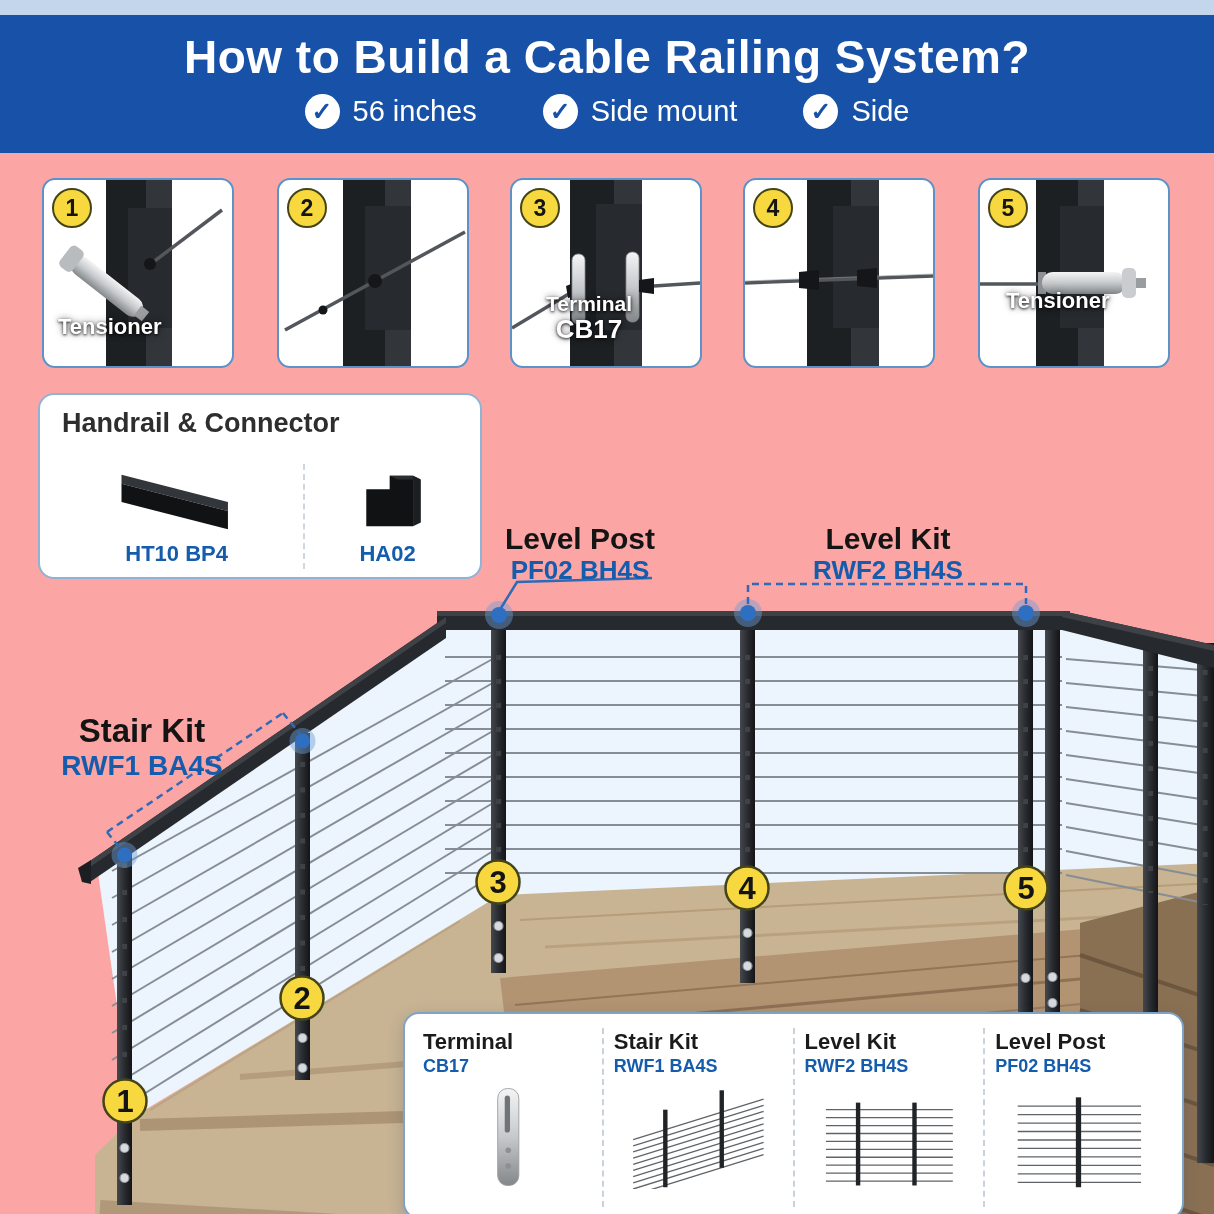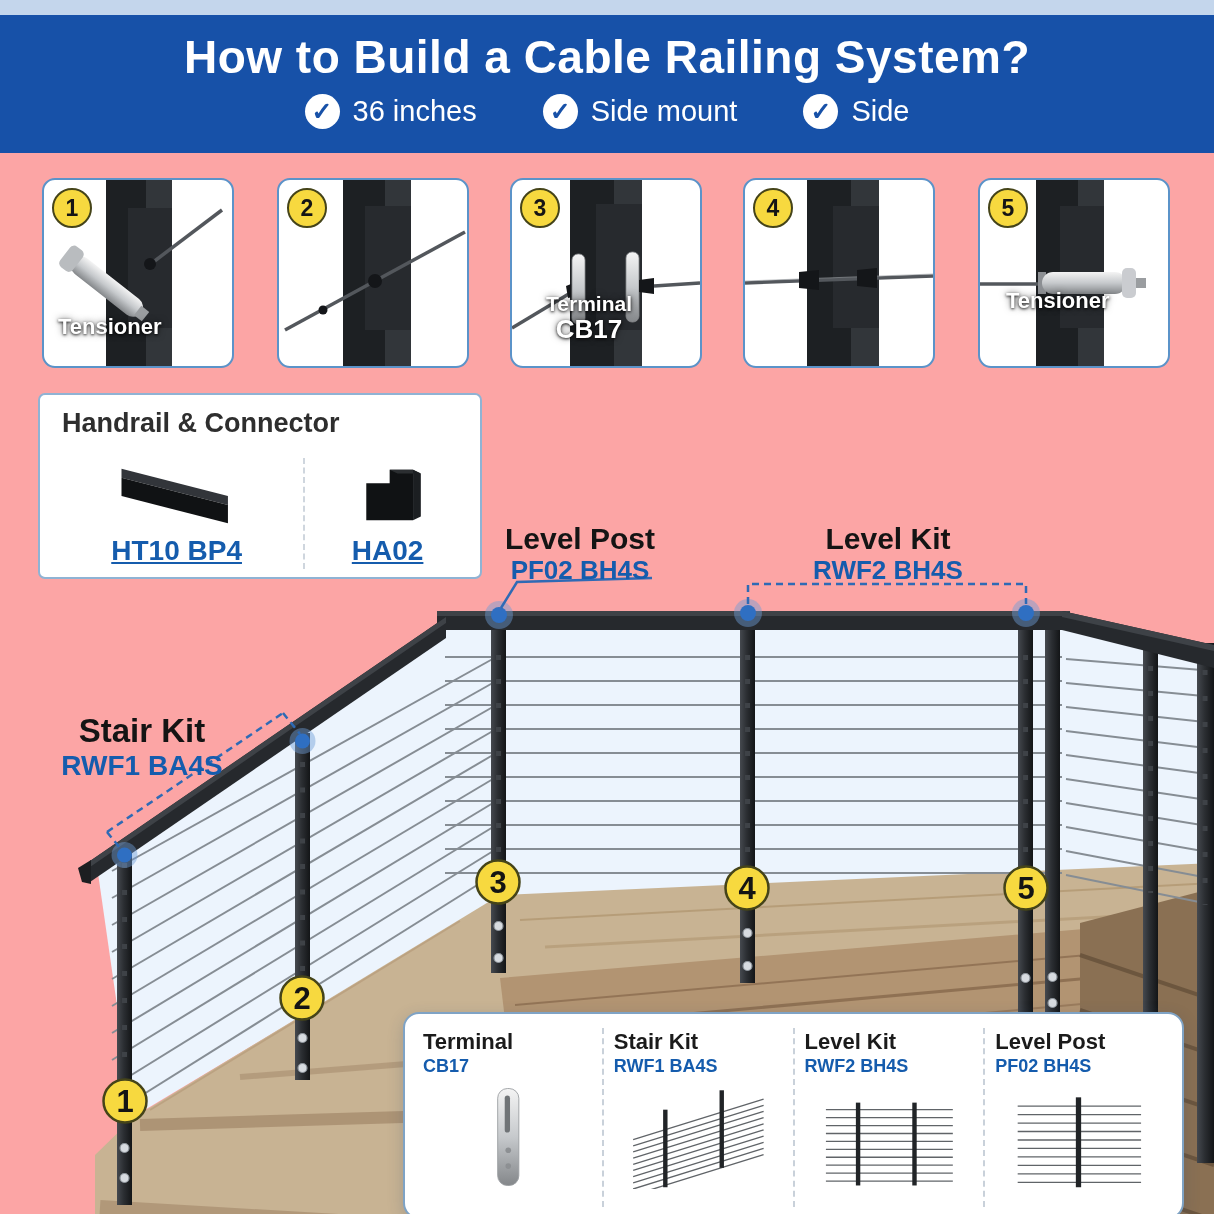--- a/index.html
+++ b/index.html
@@ -20,28 +20,28 @@
          border:2px solid #454419;display:flex;align-items:center;justify-content:center;
          font-size:23px;font-weight:800;color:#151515;z-index:3;}
   .card-lbl{position:absolute;color:#fff;font-weight:700;z-index:2;
             text-shadow:0 1px 3px rgba(0,0,0,.85),0 0 7px rgba(0,0,0,.55);}
   .lbl-1{left:14px;bottom:26px;font-size:22px;}
   .lbl-3{left:0;right:34px;bottom:22px;text-align:center;font-size:21px;line-height:1.1;}
   .lbl-3 .code{font-size:26px;font-weight:800;}
   .lbl-5{left:26px;bottom:52px;font-size:22px;}
   
   .hrbox{position:absolute;left:38px;top:378px;width:444px;height:186px;background:#fff;
-         border:2px solid #8fb3d4;border-radius:7px;box-sizing:border-box;}
+         border:2px solid #8fb3d4;border-radius:16px;box-sizing:border-box;}
   .hrbox .title{position:absolute;left:22px;top:13px;font-size:27px;font-weight:800;color:#2e2e2e;}
   .hr-items{position:absolute;left:10px;right:10px;bottom:8px;height:118px;display:flex;align-items:flex-end;}
   .hr-item{flex:1;text-align:center;padding:0 2px 2px;}
   .hr-item.wide{flex:1.55;}
   .hr-item + .hr-item{border-left:2px dashed #cfd6de;}
   .hr-item svg{display:block;margin:0 auto;height:76px;max-width:100%;}
-  .hr-code{font-size:28px;font-weight:800;color:#155cad;margin-top:1px;text-decoration:underline;}
+  .hr-code{font-size:22px;font-weight:800;color:#155cad;margin-top:1px;}
   
   .co{position:absolute;text-align:center;line-height:1.12;}
   .co .nm{font-size:30px;font-weight:800;color:#141414;}
   .co .cd{font-size:26px;font-weight:700;color:#155cad;}
   .co-level-post{left:475px;top:507px;width:210px;}
   .co-level-kit{left:783px;top:507px;width:210px;}
   .co-stair-kit{left:42px;top:698px;width:200px;}
   .co-stair-kit .nm{font-size:33px;}
   .co-stair-kit .cd{font-size:28px;}
   
@@ -59,21 +59,21 @@
 </head>
 <body>
 
 <div class="page">
 
   <div class="hdr">
     <h1>How to Build a Cable Railing System?</h1>
     <div class="features">
       <div class="feature">
         <span class="check">✓</span>
-        <span>36 inches</span>
+        <span>56 inches</span>
       </div>
       <div class="feature">
         <span class="check">✓</span>
         <span>Side mount</span>
       </div>
       <div class="feature">
         <span class="check">✓</span>
         <span>Side</span>
       </div>
     </div>

